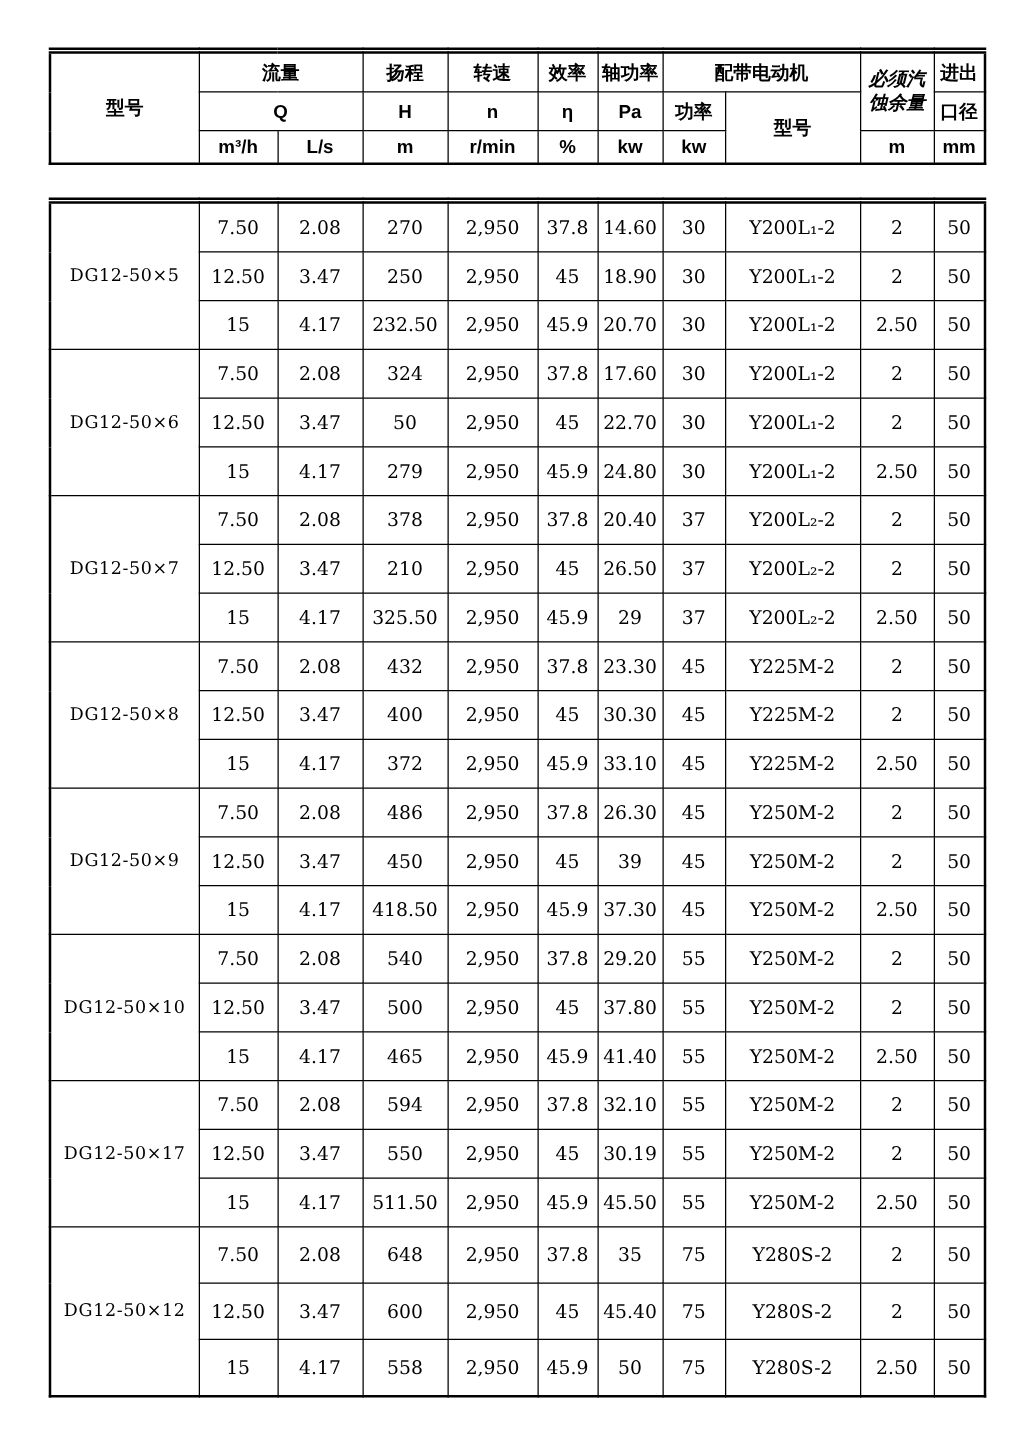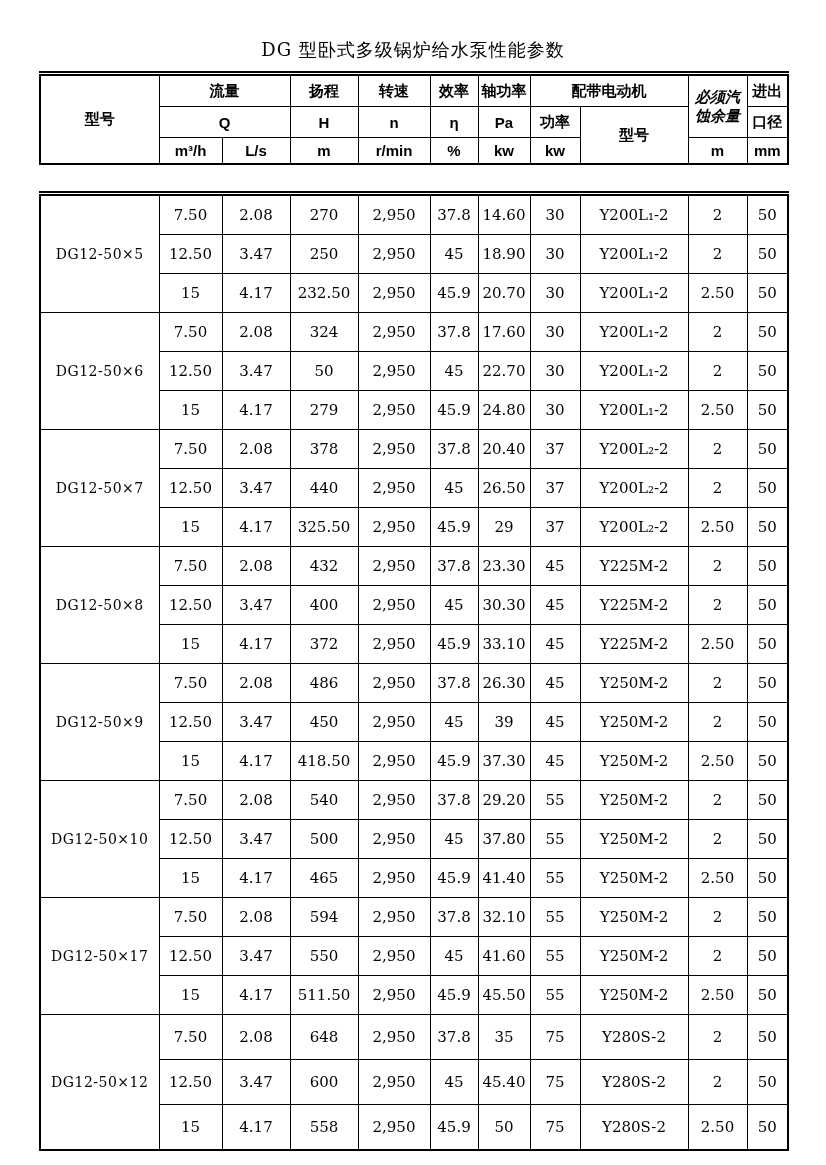--- a/index.html
+++ b/index.html
@@ -65,21 +65,20 @@
     font-size:14px;
     letter-spacing:0.5px;
     text-align:center;
   }
 </style>
 </head>
 <body>
 
 <div class="page">
 
-  <h1 class="doc-title">DG 型卧式多级锅炉给水泵性能参数</h1>
 
   <table class="head-tbl">
     <colgroup>
       <col style="width:119px">
         <col style="width:63px">
         <col style="width:68px">
       <col style="width:68px">
         <col style="width:72px">
         <col style="width:48px">
       <col style="width:52px">
@@ -227,21 +226,21 @@
           <td>37.8</td>
           <td>20.40</td>
           <td>37</td>
           <td>Y200L₂-2</td>
           <td>2</td>
           <td>50</td>
         </tr>
         <tr>
           <td>12.50</td>
           <td>3.47</td>
-          <td>440</td>
+          <td>210</td>
           <td>2,950</td>
           <td>45</td>
           <td>26.50</td>
           <td>37</td>
           <td>Y200L₂-2</td>
           <td>2</td>
           <td>50</td>
         </tr>
         <tr>
           <td>15</td>
@@ -378,21 +377,21 @@
           <td>Y250M-2</td>
           <td>2</td>
           <td>50</td>
         </tr>
         <tr>
           <td>12.50</td>
           <td>3.47</td>
           <td>550</td>
           <td>2,950</td>
           <td>45</td>
-          <td>41.60</td>
+          <td>30.19</td>
           <td>55</td>
           <td>Y250M-2</td>
           <td>2</td>
           <td>50</td>
         </tr>
         <tr>
           <td>15</td>
           <td>4.17</td>
           <td>511.50</td>
           <td>2,950</td>

